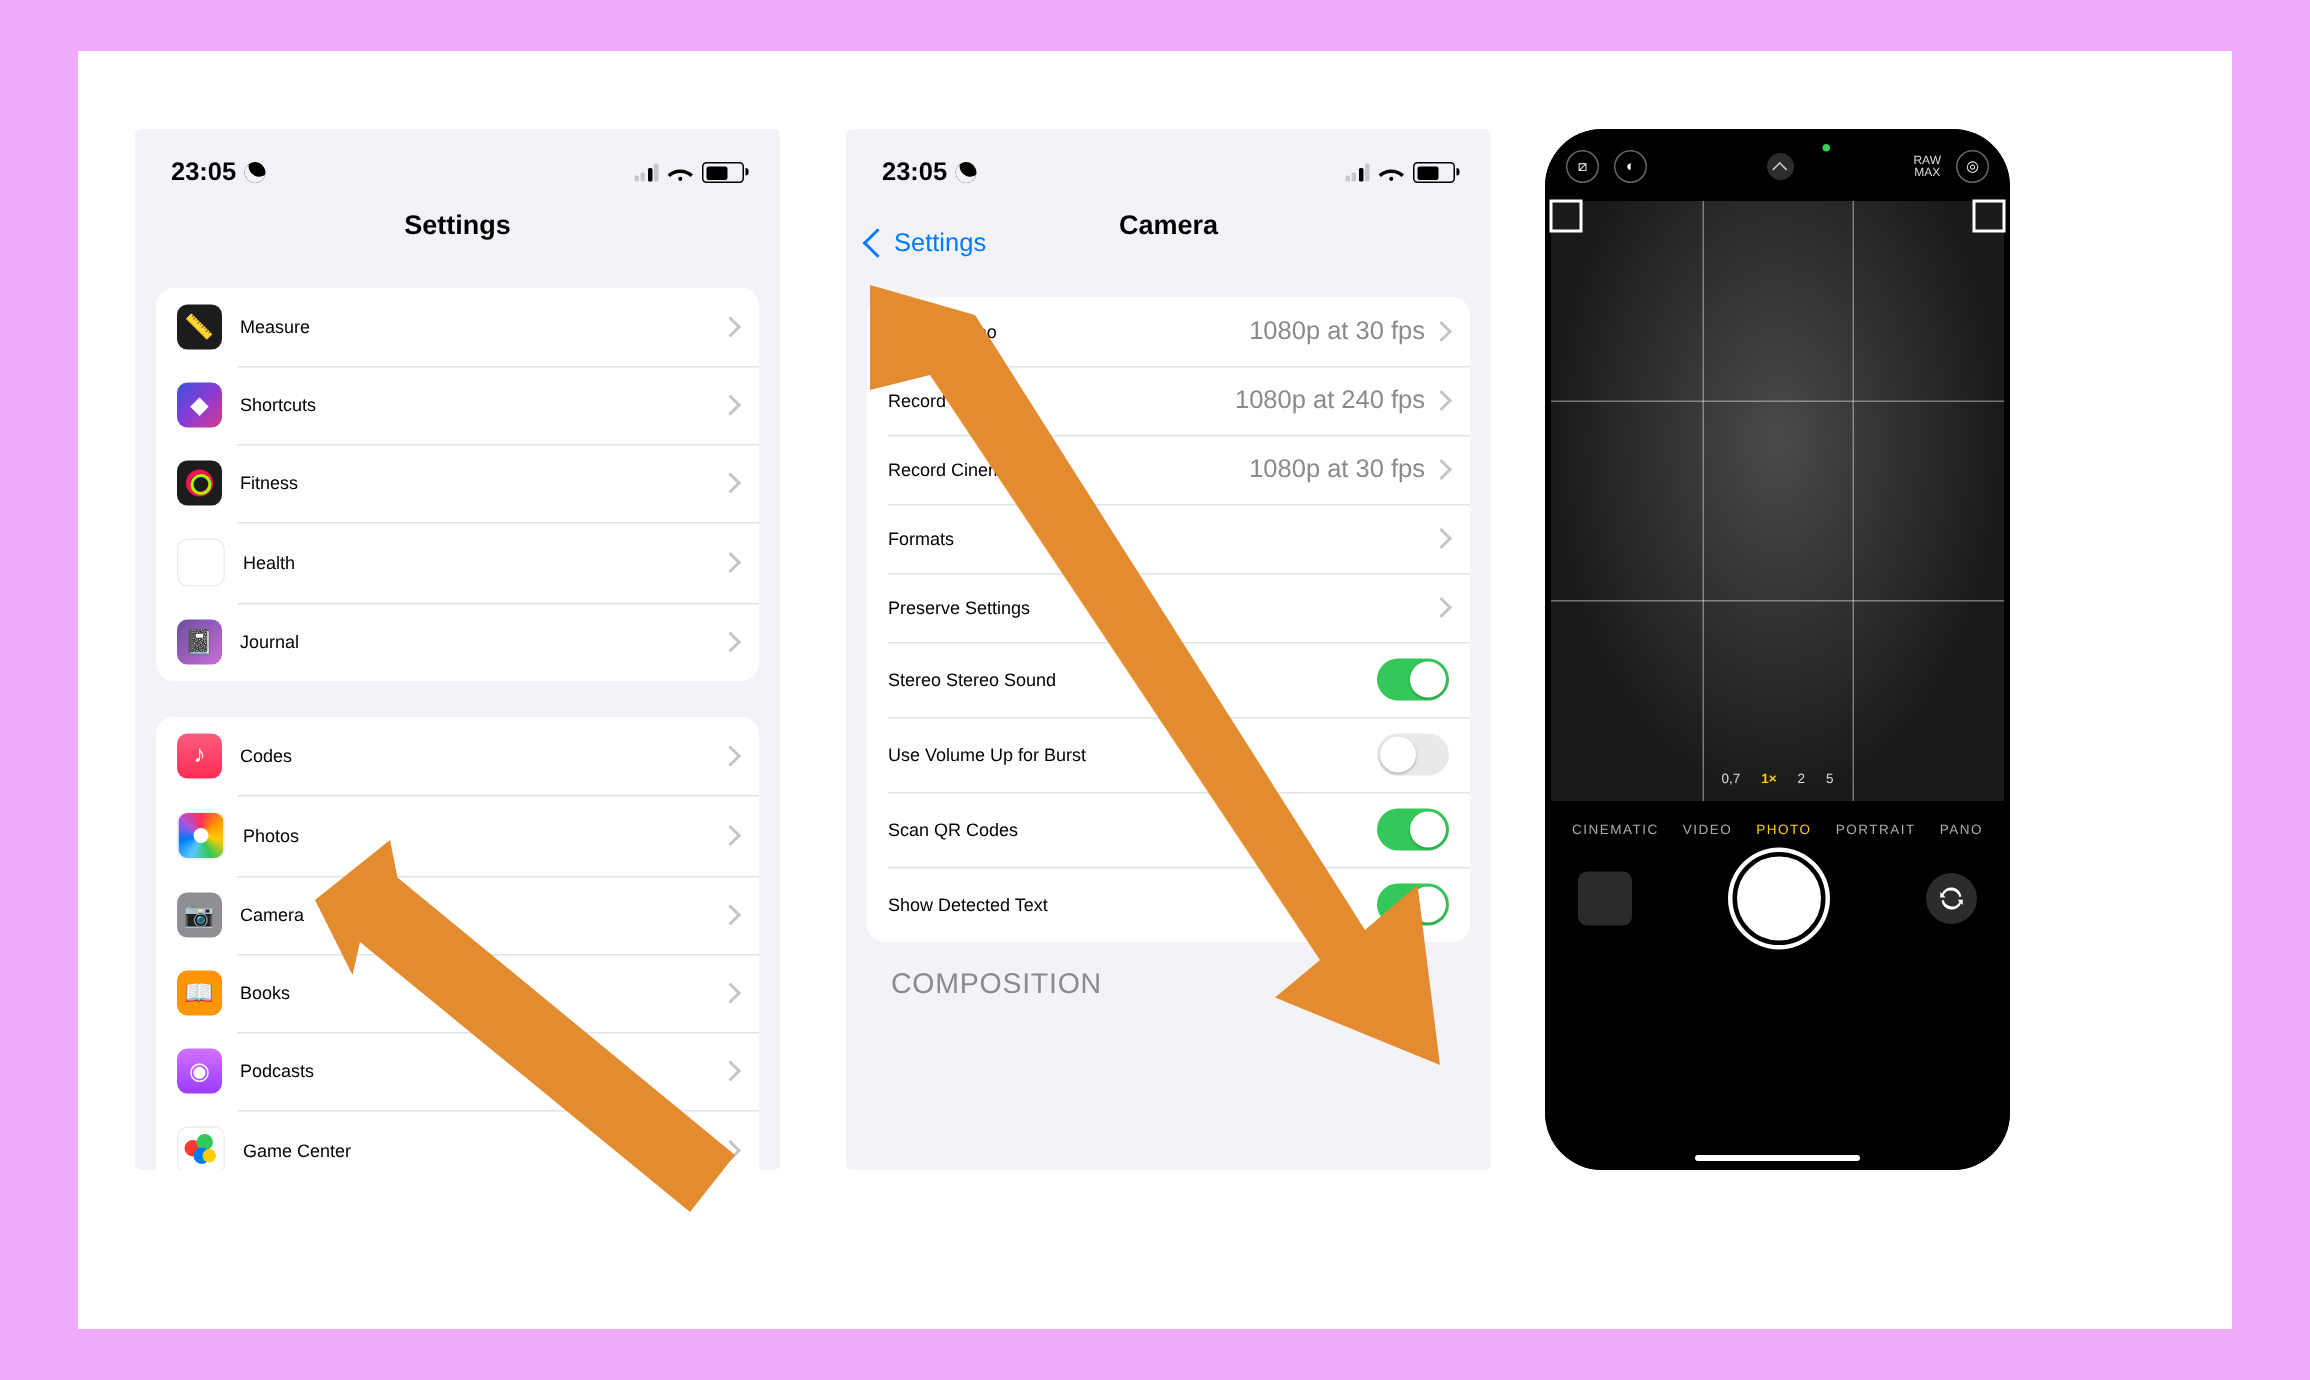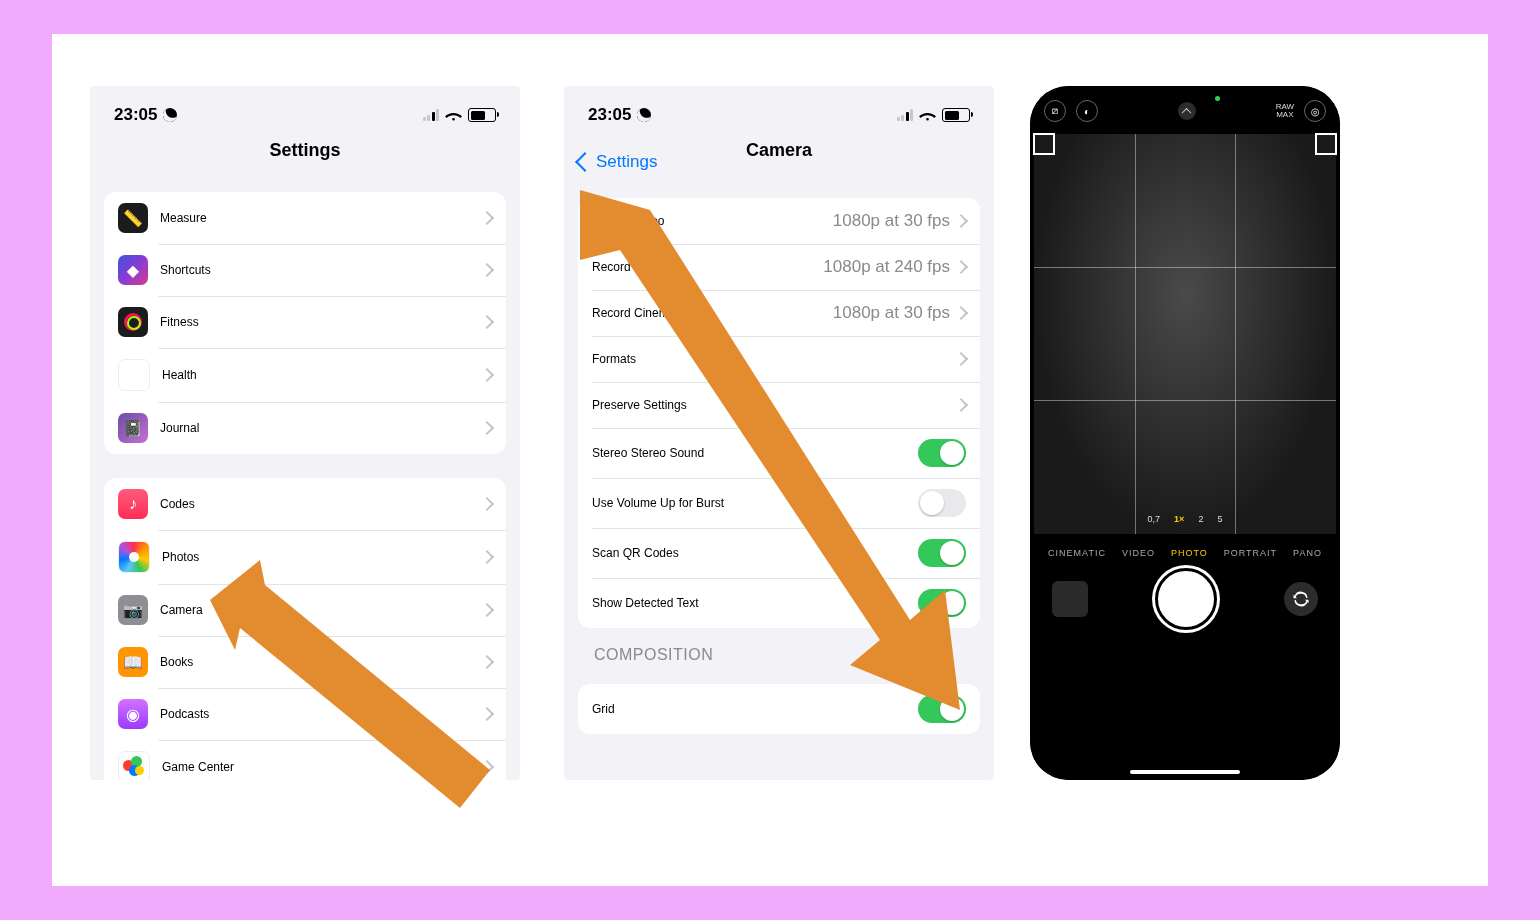--- a/index.html
+++ b/index.html
@@ -38,21 +38,21 @@
   .sig i:nth-child(1){height:4px;}.sig i:nth-child(2){height:6px;}.sig i:nth-child(3){height:9px;}.sig i:nth-child(4){height:12px;}
 
   
   .nav{height:44px;display:flex;align-items:flex-start;justify-content:center;position:relative;}
   .nav .title{font-weight:600;font-size:18px;}
   .nav .back{position:absolute;left:14px;top:0;bottom:0;display:flex;align-items:center;gap:4px;color:var(--blue);font-size:17px;}
   .chev{width:12px;height:12px;border-left:2.5px solid var(--blue);border-bottom:2.5px solid var(--blue);transform:rotate(45deg);}
 
   
   .group{margin:8px 14px;background:#fff;border-radius:12px;overflow:hidden;}
-  .ghead{margin:18px 30px 20px;font-size:16px;color:var(--muted);text-transform:uppercase;letter-spacing:0.5px;}
+  .ghead{margin:18px 30px 20px;font-size:19px;color:var(--muted);text-transform:uppercase;letter-spacing:0.5px;}
   .row{display:flex;align-items:center;padding:11px 14px;position:relative;min-height:24px;}
   .row + .row:before{content:"";position:absolute;left:54px;right:0;top:0;height:1px;background:var(--sep);}
   .group.noicon .row + .row:before{left:14px;}
   .row .icon{width:30px;height:30px;border-radius:7px;margin-right:12px;flex:none;display:flex;align-items:center;justify-content:center;font-size:16px;color:#fff;}
   .row .label{flex:1;font-size:12px;color:#000;}
   .row .detail{font-size:17px;color:var(--muted);margin-right:6px;}
   .row .disc{width:8px;height:8px;border-right:2px solid #c5c5c9;border-top:2px solid #c5c5c9;transform:rotate(45deg);}
 
   
   .toggle{width:48px;height:28px;border-radius:14px;background:#e9e9eb;position:relative;flex:none;}
@@ -288,26 +288,20 @@
         </div>
         <div class="row">
           <span class="label">Show Detected Text</span>
           <span class="toggle on">
             <span class="knob"></span>
           </span>
         </div>
       </div>
     <div class="ghead">COMPOSITION</div>
     <div class="group noicon" id="g2b">
-        <div class="row">
-          <span class="label">Grid</span>
-          <span class="toggle on">
-            <span class="knob"></span>
-          </span>
-        </div>
       </div>
   </div>
 
   <div class="phone p3">
     <div class="cam">
       <span class="dot-green"></span>
       <div class="top-row">
         <div class="grp">
           <span class="circ">⧄</span>
           <span class="circ">◐</span>

